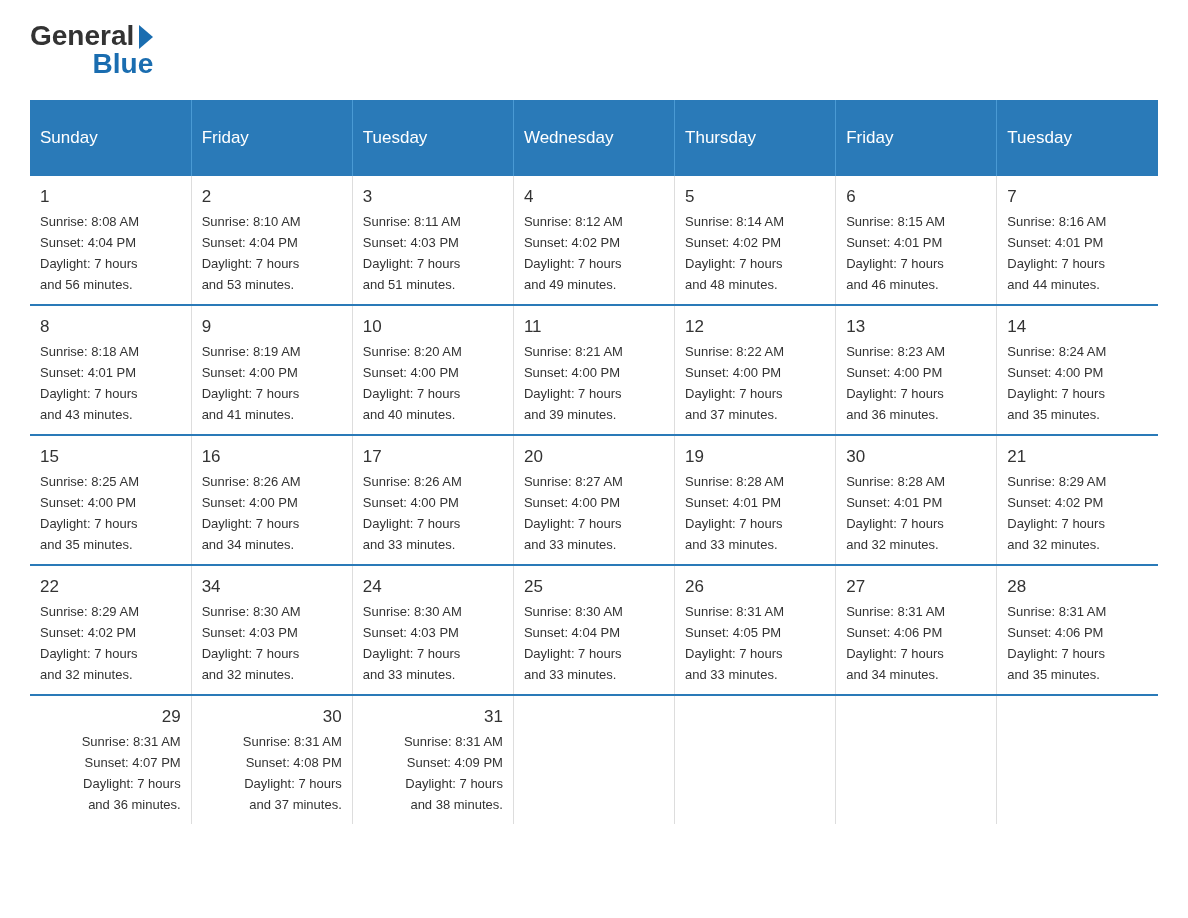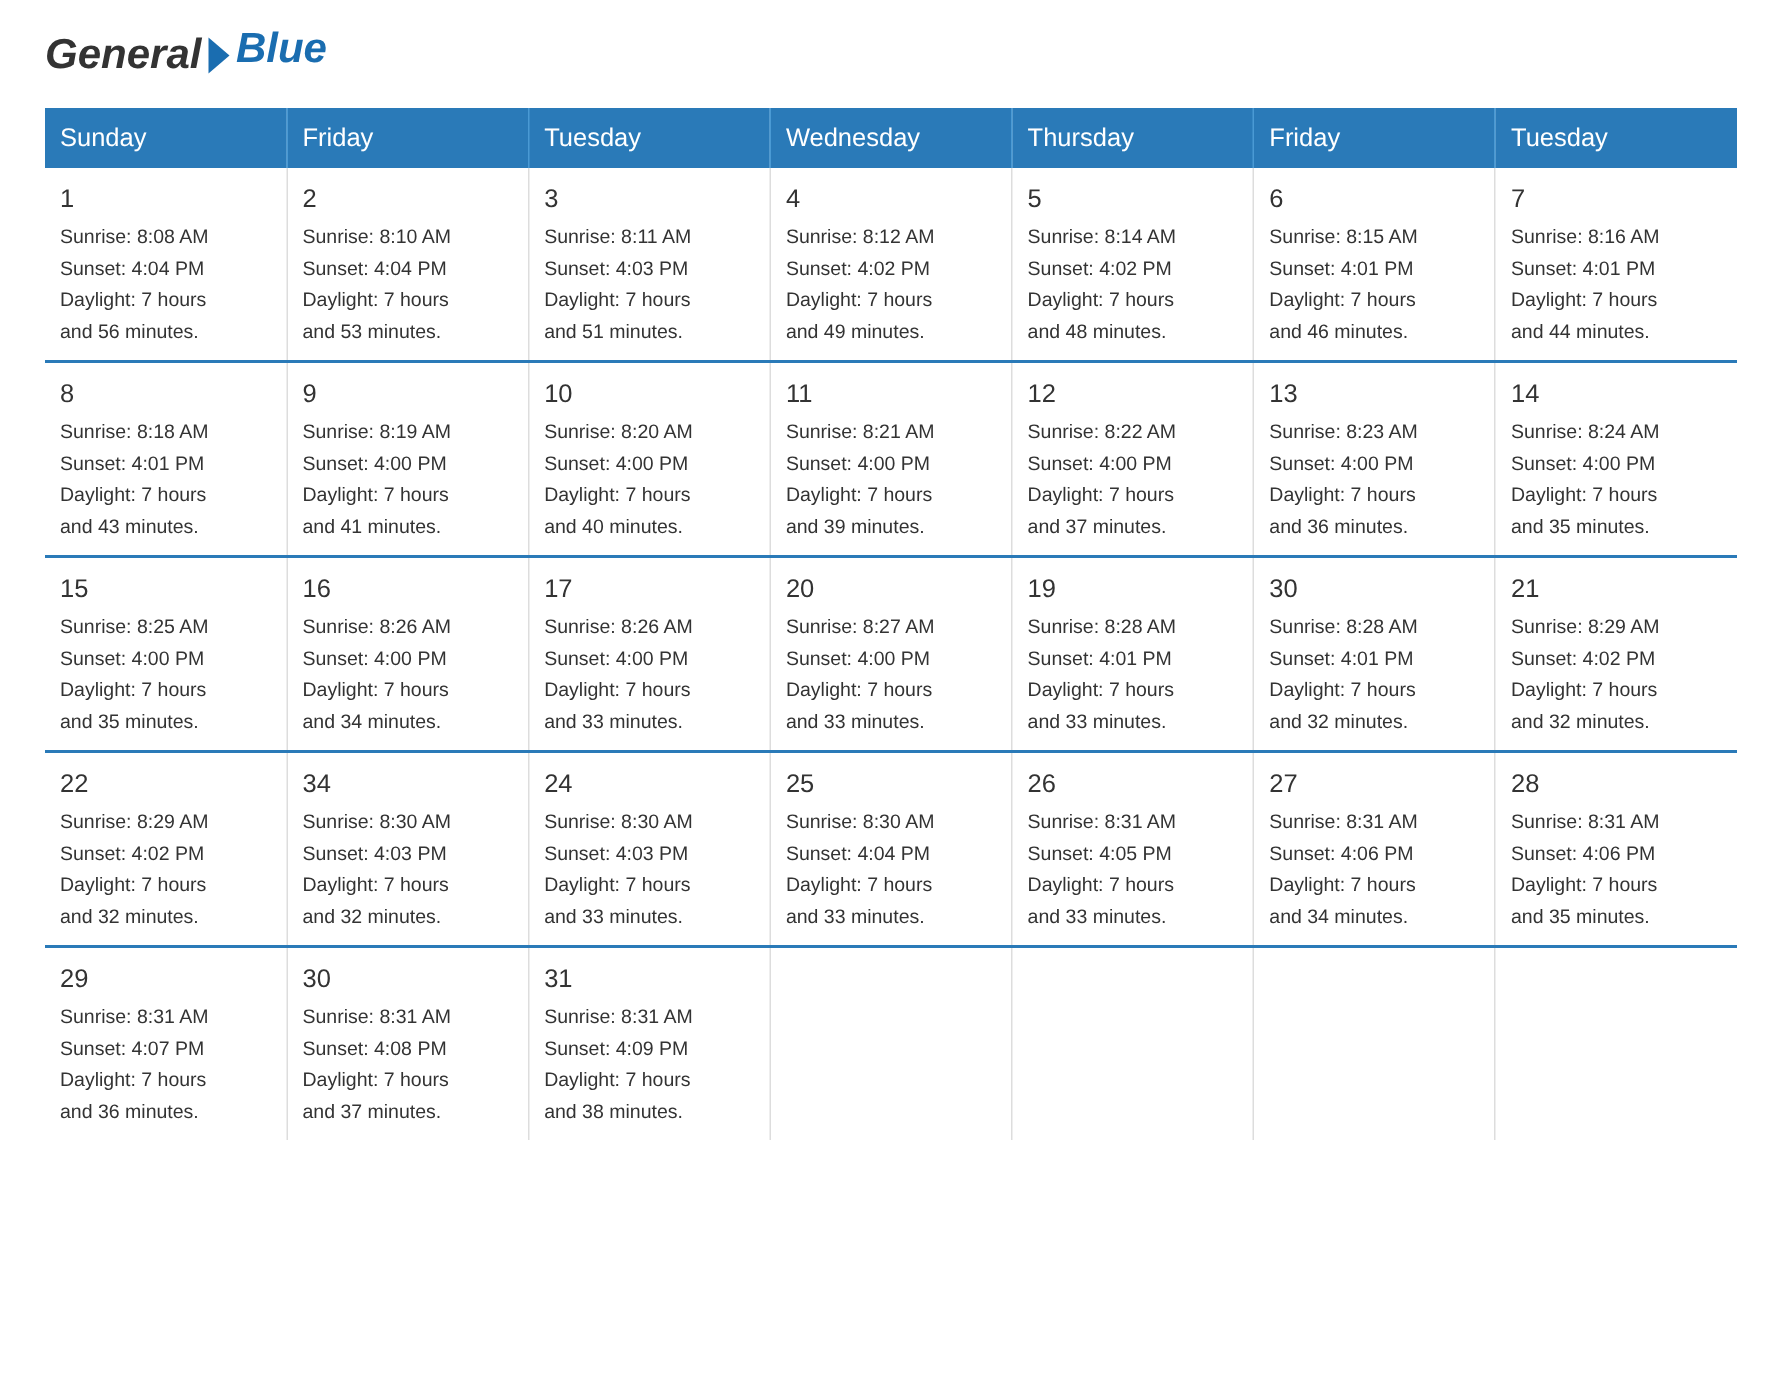--- a/index.html
+++ b/index.html
@@ -11,22 +11,21 @@
       min-height: 918px;
     }
     .header {
       display: flex;
       justify-content: space-between;
       align-items: flex-start;
       margin-bottom: 20px;
     }
     .logo {
       display: flex;
-      flex-direction: row;
-      font-style: italic;
+      flex-direction: column;
     }
     .logo-text {
       display: flex;
       align-items: center;
       gap: 2px;
     }
     .logo-general {
       font-size: 28px;
       font-weight: bold;
       color: #333;
@@ -67,21 +66,21 @@
       border-collapse: collapse;
       table-layout: fixed;
     }
     thead tr {
       background-color: #2a7ab8;
     }
     thead th {
       color: #fff;
       font-size: 17px;
       font-weight: normal;
-      padding: 10px 10px;
+      padding: 28px 10px;
       text-align: left;
       border-right: 1px solid #4a9ad4;
     }
     thead th:last-child {
       border-right: none;
     }
     tbody tr {
       border-bottom: 2px solid #2a7ab8;
     }
     tbody td {
@@ -104,20 +103,21 @@
       margin-bottom: 2px;
     }
     .day-info {
       font-size: 13px;
       color: #333;
       line-height: 1.55;
       margin-top: 16px;
     }
     tbody tr:last-child {
       border-bottom: none;
+      text-align: right;
     }
   </style>
 </head>
 <body>
 
 <div class="header">
   <div class="logo">
     <div class="logo-text">
       <span class="logo-general">General</span>
       <div class="logo-blue-arrow"></div>

